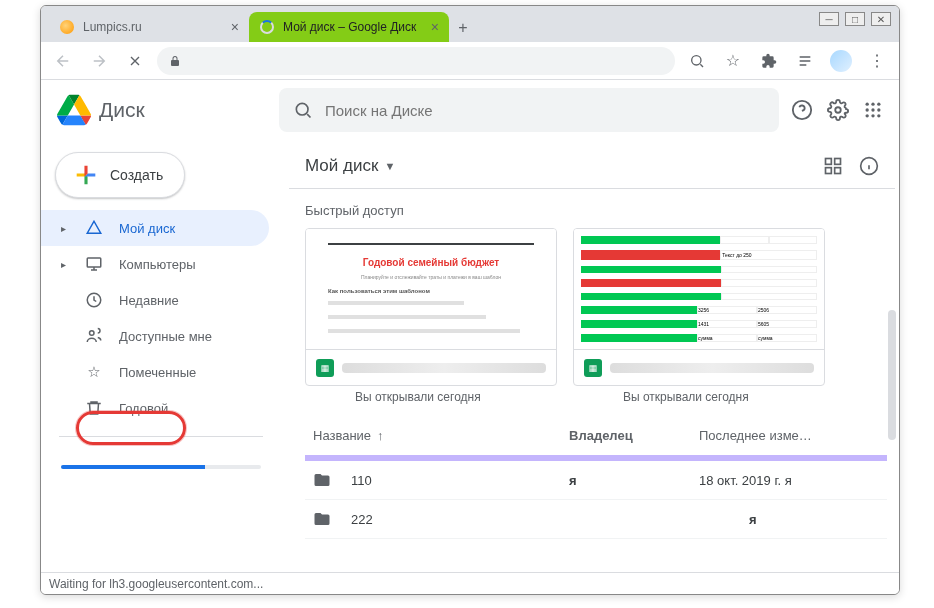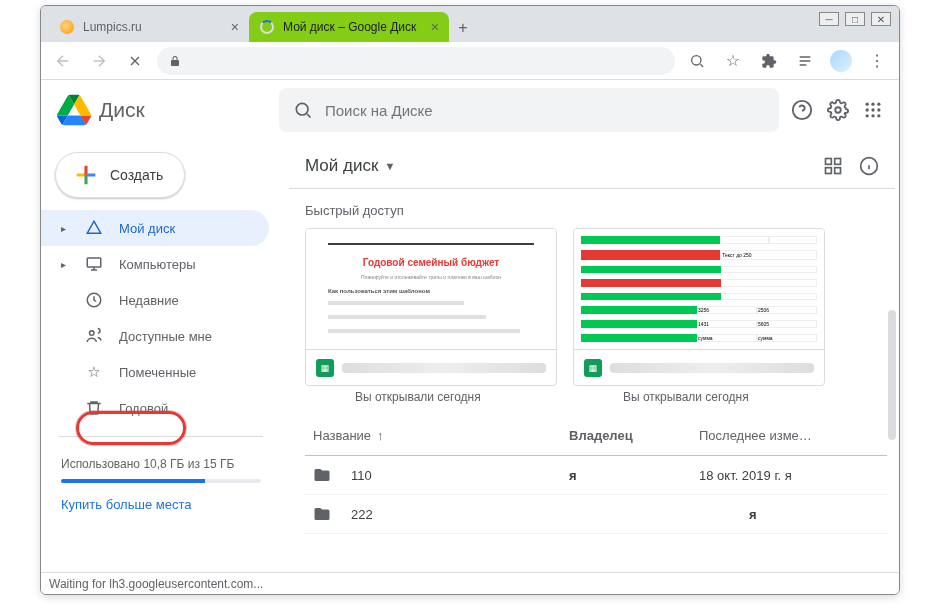--- a/index.html
+++ b/index.html
@@ -54,21 +54,21 @@
 .scroll-area { flex: 1; overflow-y: auto; padding: 0 8px 0 16px; }
 .section-title { font-size: 13px; color: #5f6368; font-weight: 500; padding: 14px 0 10px 0; }
 .cards { display: flex; gap: 16px; }
 .card { width: 252px; border: 1px solid #dadce0; border-radius: 4px; overflow: hidden; }
 .card-preview { height: 120px; background: #fff; padding: 12px; display: flex; flex-direction: column; gap: 4px; font-size: 6px; }
 .card-footer { height: 36px; border-top: 1px solid #dadce0; display: flex; align-items: center; padding: 0 10px; gap: 8px; }
 .sheet-icon { width: 18px; height: 18px; background: #0f9d58; border-radius: 3px; display: flex; align-items: center; justify-content: center; color: #fff; font-size: 9px; }
 .card-title-blur { flex: 1; height: 10px; background: linear-gradient(90deg, #ddd, #eee, #ddd); border-radius: 4px; }
 .card-sub { font-size: 12px; color: #5f6368; padding: 4px 0 12px 2px; margin-left: 48px; }
 
-.table-header { display: flex; padding: 12px 8px; font-size: 13px; color: #5f6368; font-weight: 500; border-bottom: 1px solid #c4b5fd; }
+.table-header { display: flex; padding: 12px 8px; font-size: 13px; color: #5f6368; font-weight: 500; border-bottom: 6px solid #c4b5fd; }
 .col-name { flex: 1; display: flex; align-items: center; gap: 6px; }
 .col-owner { width: 130px; font-weight: bold; }
 .col-mod { width: 180px; }
 .table-row { display: flex; padding: 10px 8px; font-size: 13px; color: #3c4043; align-items: center; border-bottom: 1px solid #f1f3f4; }
 .folder-icon { color: #5f6368; margin-right: 14px; font-size: 16px; }
 
 .status-bar { position: absolute; bottom: 0; left: 0; right: 0; height: 22px; background: #fff; border-top: 1px solid #dadce0; display: flex; align-items: center; padding: 0 8px; font-size: 12px; color: #5f6368; }
 
 .scrollbar-v { position: absolute; right: 3px; top: 170px; width: 8px; height: 130px; background: #dadce0; border-radius: 4px; }
 
@@ -270,26 +270,24 @@
           <span class="si-icon">
               <svg width="18" height="18" viewBox="0 0 24 24" fill="none" stroke="currentColor" stroke-width="2">
                 <path d="M3 6h18M8 6V4h8v2M6 6l1 14h10l1-14"></path>
               </svg>
             </span>
           <span>Годовой</span>
         </div>
 
         <div style="height:1px;background:#dadce0;margin:10px 18px;"></div>
         <div class="storage">
-          <span>Использовано 10,8 ГБ из 15 ГБ</span>
           <div class="storage-bar">
               <div class="storage-fill"></div>
             </div>
         </div>
-        <div class="buy-more">Купить больше места</div>
       </div>
 
       <div class="main">
         <div class="breadcrumb-row">
           <div class="breadcrumb">
             <span>Мой диск</span>
             <span style="font-size:11px;color:#5f6368;">▼</span>
           </div>
           <div class="bc-icons">
             <span>

